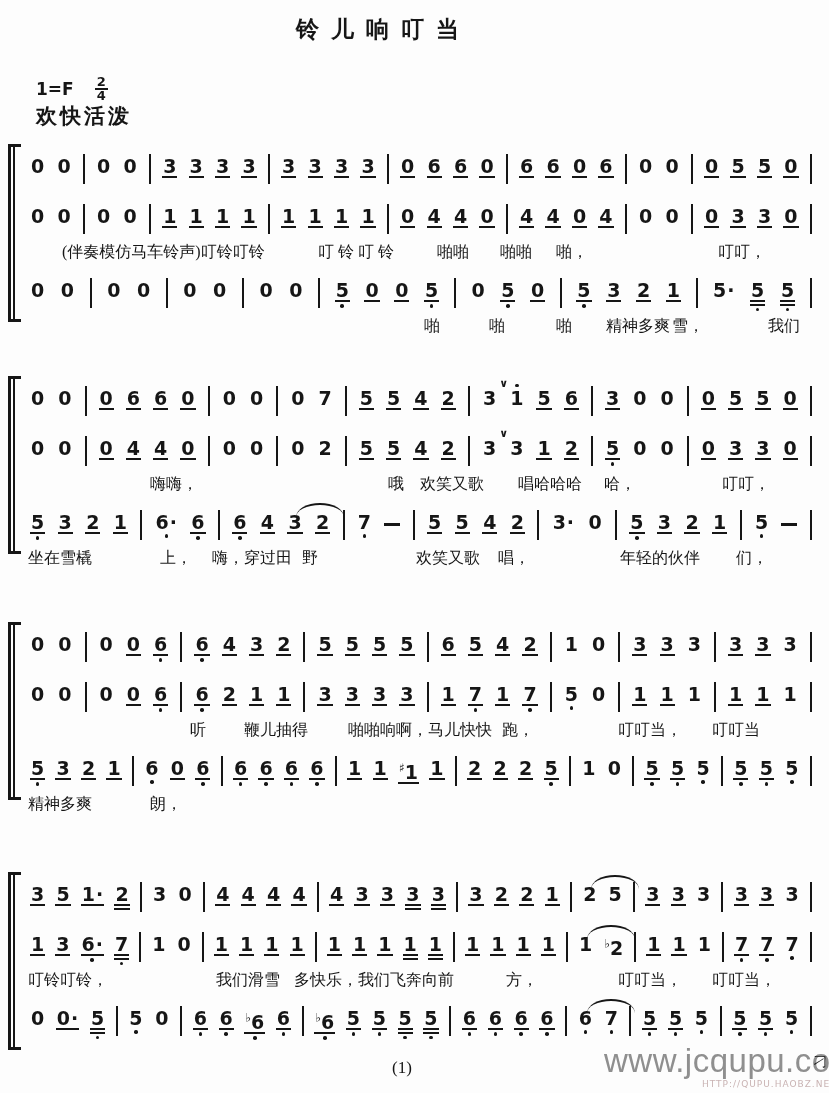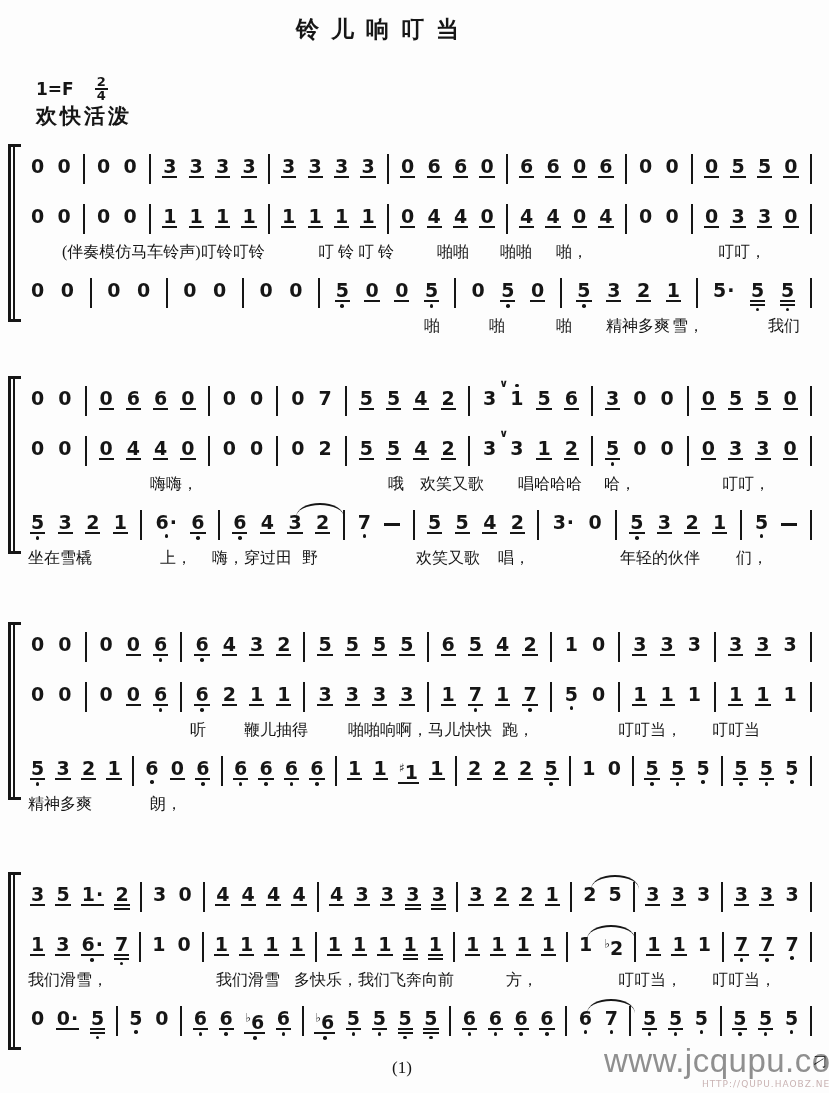--- a/index.html
+++ b/index.html
@@ -1712,21 +1712,21 @@
           <span class="note">
             <span class="above"></span>
             <span class="body">7</span>
             <span class="below">
               <span class="lodot"></span>
             </span>
           </span>
           <span class="bar"></span>
         </div>
         <div class="row-lyrics">
-          <span class="lseg" style="left: 28px;">我们滑雪，</span>
+          <span class="lseg" style="left: 28px;">叮铃叮铃，</span>
           <span class="lseg" style="left: 216px;">我们滑雪</span>
           <span class="lseg" style="left: 294px;">多快乐，我们飞奔向前</span>
           <span class="lseg" style="left: 506px;">方，</span>
           <span class="lseg" style="left: 618px;">叮叮当，</span>
           <span class="lseg" style="left: 712px;">叮叮当，</span>
         </div>
         <div class="row-notes">
           <span class="note">
             <span class="above"></span>
             <span class="body">0</span>

